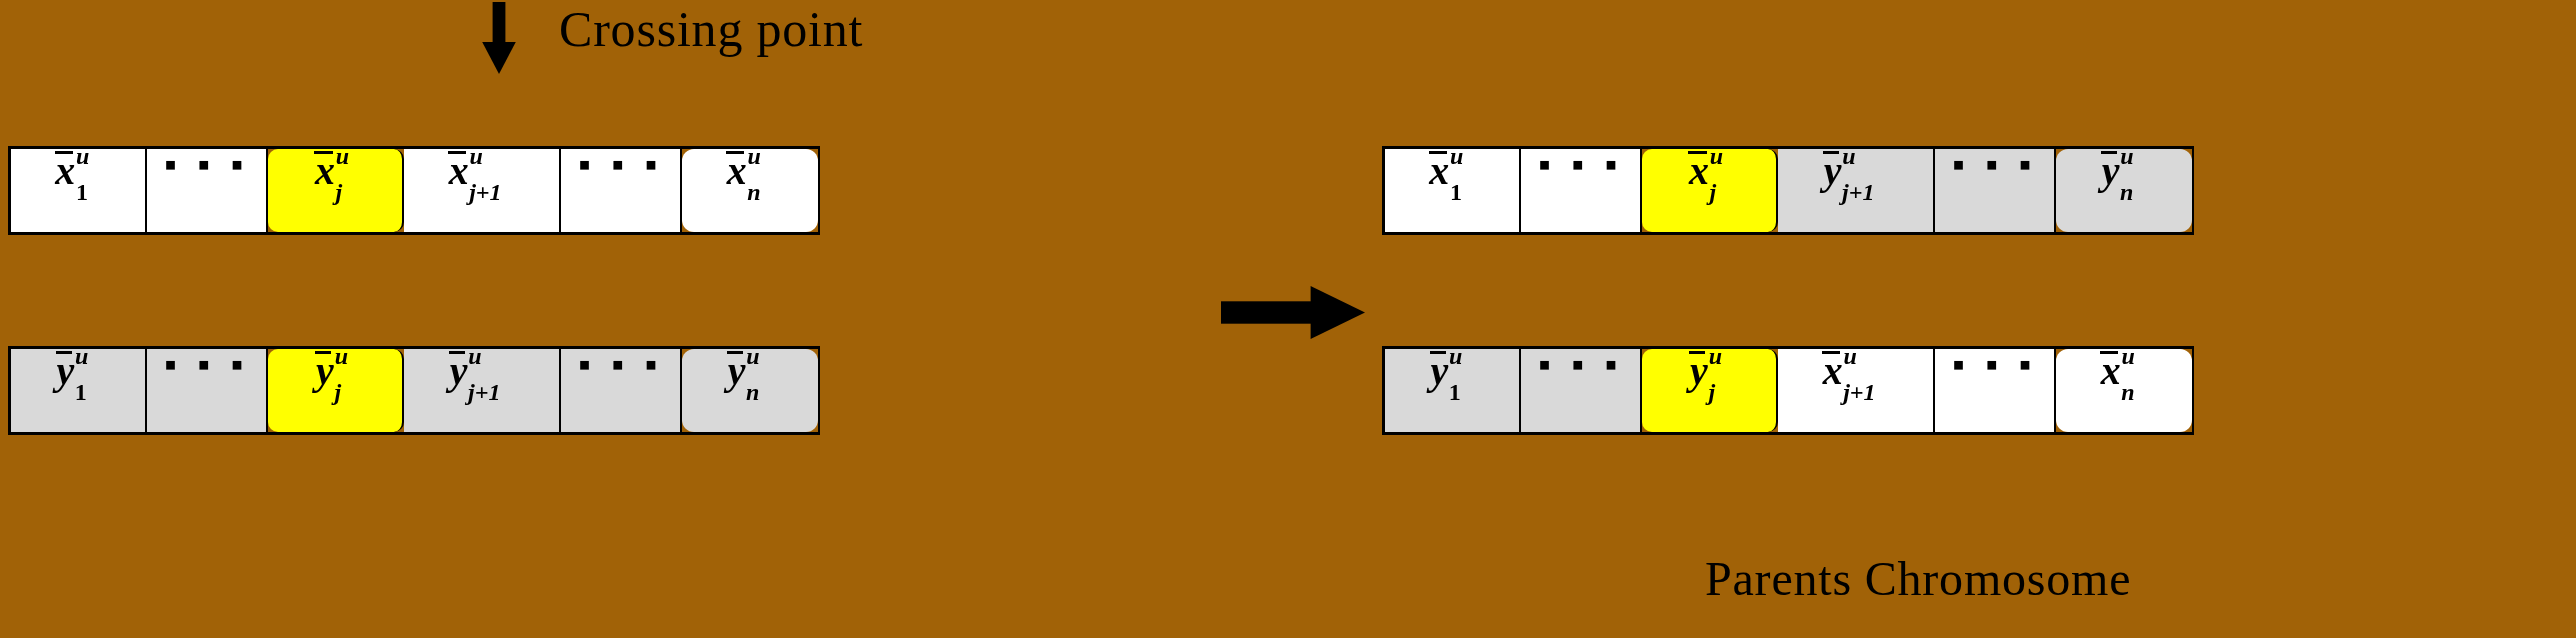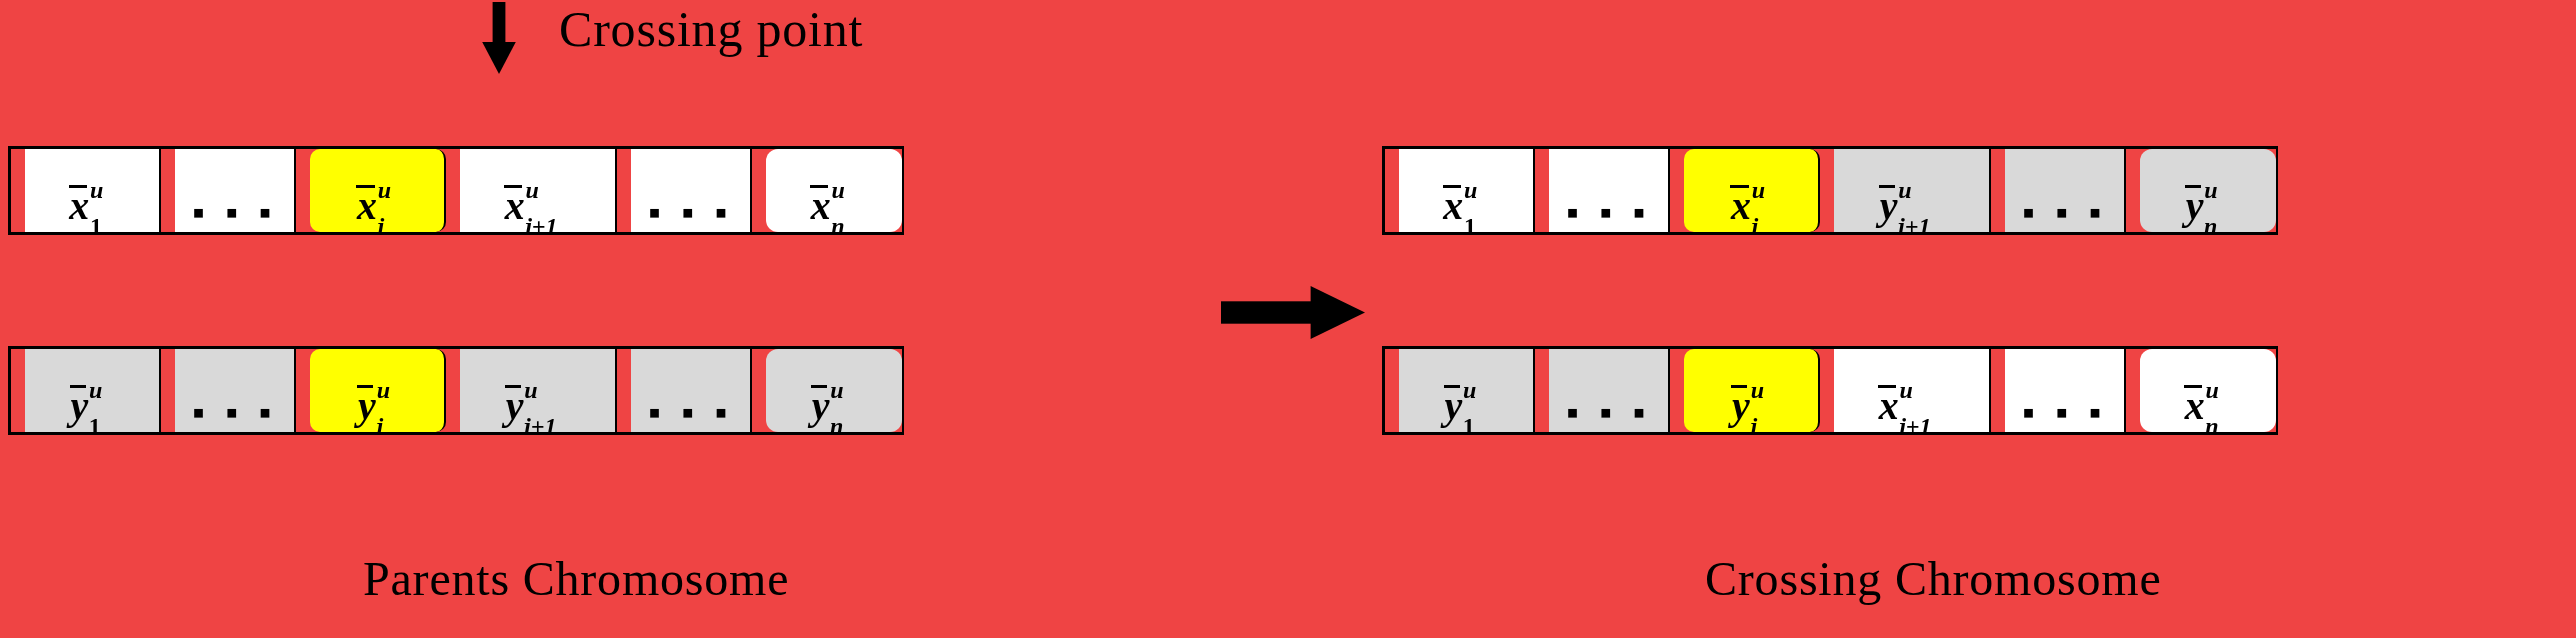--- a/index.html
+++ b/index.html
@@ -7,21 +7,21 @@
     padding: 0;
     background: #ffffff;
   }
   body {
     font-family: "Liberation Serif", "DejaVu Serif", serif;
   }
   #canvas {
     position: relative;
     width: 2576px;
     height: 638px;
-    background: #ef4444;
+    background: #a16207;
     overflow: hidden;
   }
 
   
   .cp-arrow {
     position: absolute;
     left: 482px;
     top: 1.6px;
     width: 34px;
     height: 72px;
@@ -44,25 +44,24 @@
     height: 89px;
     box-sizing: border-box;
     border: 3.2px solid #000000;
     border-right-width: 2.4px;
   }
   .cell {
     position: relative;
     box-sizing: border-box;
     border-right: 2.4px solid #000000;
     display: flex;
-    align-items: flex-end;
+    align-items: flex-start;
     justify-content: center;
     background: #ffffff;
     overflow: hidden;
-    margin-left: 14px;
   }
   .cell:last-child { border-right: none; border-radius: 12px; }
   .cell.gray   { background: #d9d9d9; }
   .cell.yellow { background: #ffff00; border-radius: 10px; }
 
   
   .math {
     display: inline-block;
     font-family: "Liberation Serif", "DejaVu Serif", serif;
     font-style: italic;
@@ -233,17 +232,16 @@
         </div>
         <div class="cell" style="width: 121px;">
           <span class="ellipsis">▪ ▪ ▪</span>
         </div>
         <div class="cell" style="width: 136px;">
           <span class="math"><span class="base"><span class="bar"></span>x</span><span class="sup">u</span><span class="sub">n</span></span>
         </div>
       </div>
     </div>
 
-  <div class="caption" id="caption-parents" style="left: 363px; top: 551px;">Parents Chromosome</div>
-  <div class="caption" id="caption-children" style="left: 1705px; top: 551px;">Crossing Chromosome</div>
+  <div class="caption" id="caption-children" style="left: 1705px; top: 551px;">Parents Chromosome</div>
 
 </div>
 
 
 </body></html>

